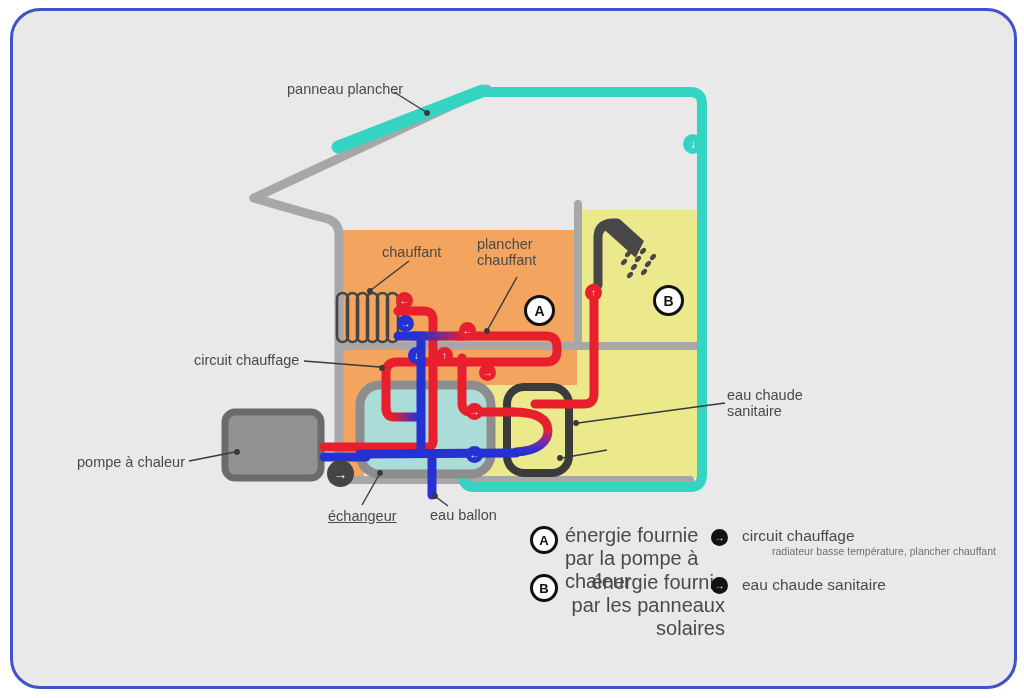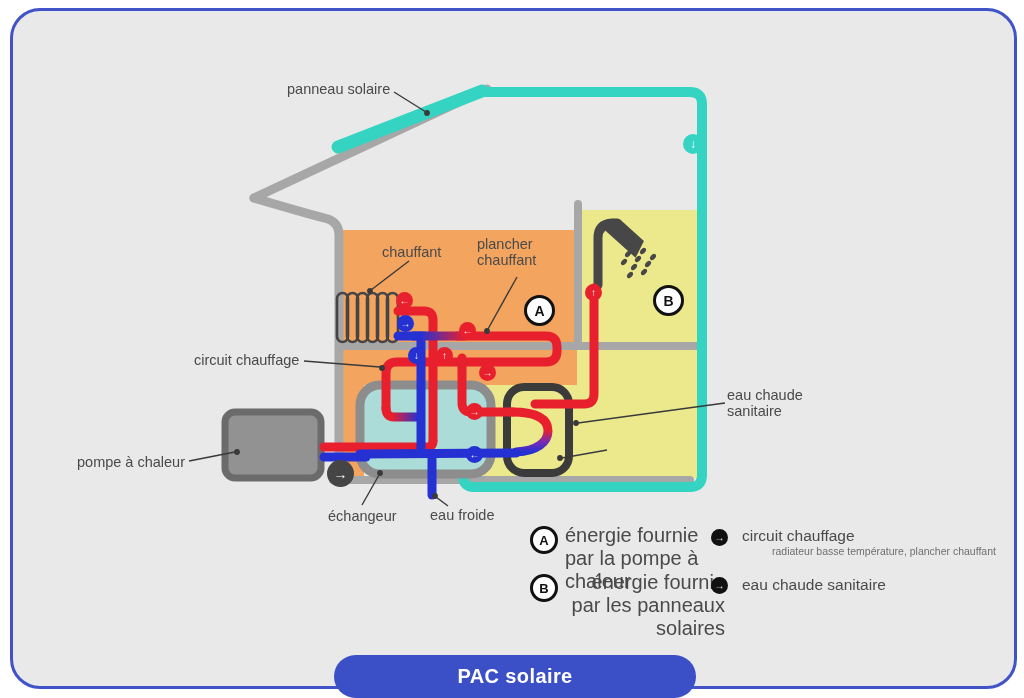--- a/index.html
+++ b/index.html
@@ -175,27 +175,27 @@
       <span>→</span>
     </div>
 
   <div class="marker" style="left:524px;top:295px;">
       <span>A</span>
     </div>
   <div class="marker" style="left:653px;top:285px;">
       <span>B</span>
     </div>
 
-  <div class="lbl" style="left:287px;top:81px;">panneau solaire</div>
+  <div class="lbl" style="left:287px;top:81px;">panneau plancher</div>
   <div class="lbl" style="left:382px;top:244px;">chauffant</div>
   <div class="lbl wrap" style="left:477px;top:236px;width:80px;">plancher chauffant</div>
   <div class="lbl" style="left:194px;top:352px;">circuit chauffage</div>
   <div class="lbl" style="left:77px;top:454px;">pompe à chaleur</div>
-  <div class="lbl" style="left:328px;top:508px;">échangeur</div>
-  <div class="lbl" style="left:430px;top:507px;">eau froide</div>
+  <div class="lbl" style="left:328px;top:508px;text-decoration:underline;">échangeur</div>
+  <div class="lbl" style="left:430px;top:507px;">eau ballon</div>
   <div class="lbl wrap" style="left:727px;top:387px;width:92px;">eau chaude sanitaire</div>
 
   <div>
     <div class="marker small" style="left:530px;top:526px;">
         <span>A</span>
       </div>
     <div class="legend-text" style="left:565px;top:524px;width:150px;">énergie fournie par la pompe à chaleur</div>
     <div class="badge black" style="left:711px;top:529px;">
         <span>→</span>
       </div>
@@ -205,16 +205,13 @@
     <div class="marker small" style="left:530px;top:574px;">
         <span>B</span>
       </div>
     <div class="legend-text" style="left:565px;top:571px;width:160px;text-align:right;">énergie fournie par les panneaux solaires</div>
     <div class="badge black" style="left:711px;top:577px;">
         <span>→</span>
       </div>
     <div class="legend-flow-label" style="left:742px;top:576px;">eau chaude sanitaire</div>
   </div>
 
-  <div class="pill">
-    <span>PAC solaire</span>
-  </div>
 </div>
 
 </body></html>

